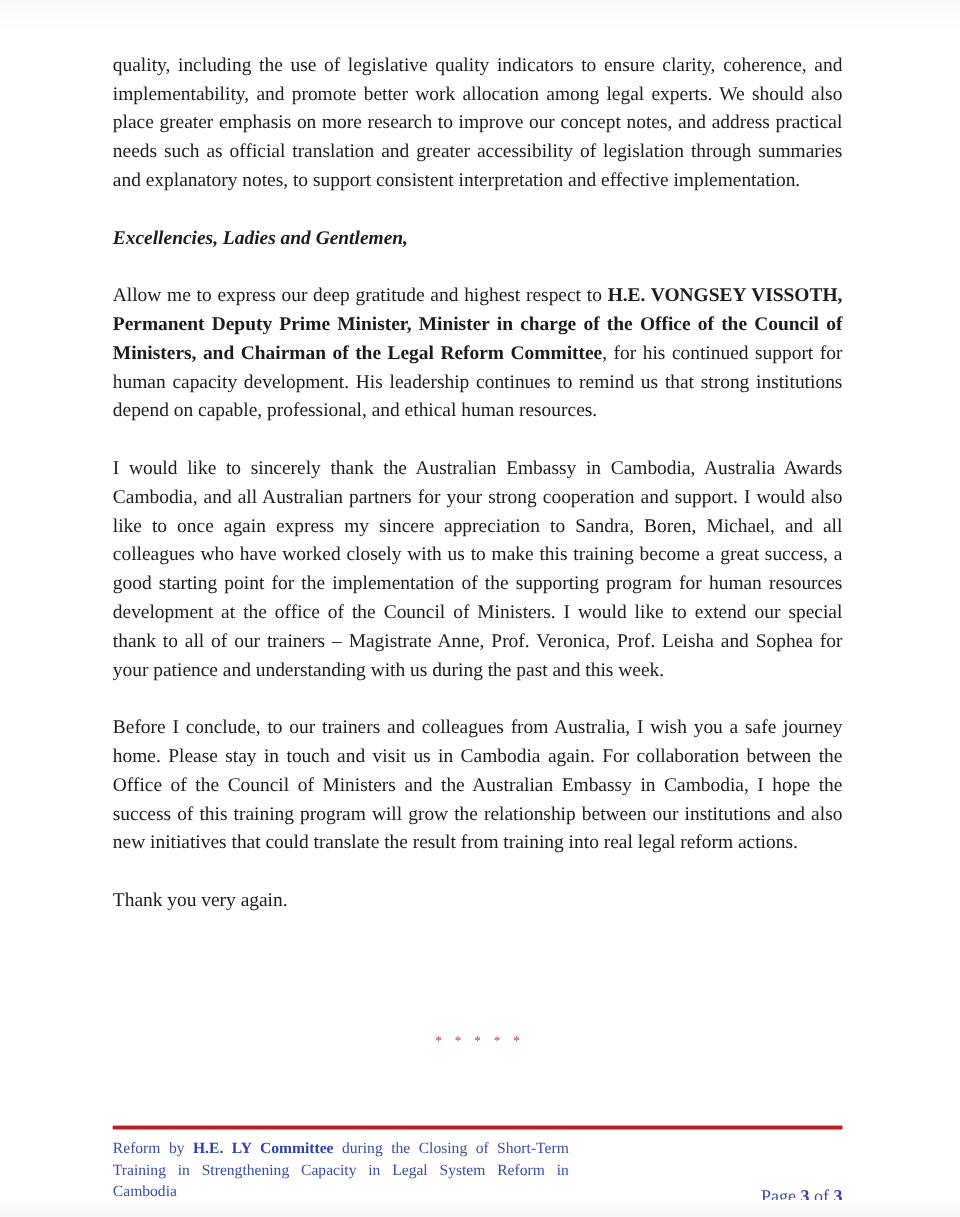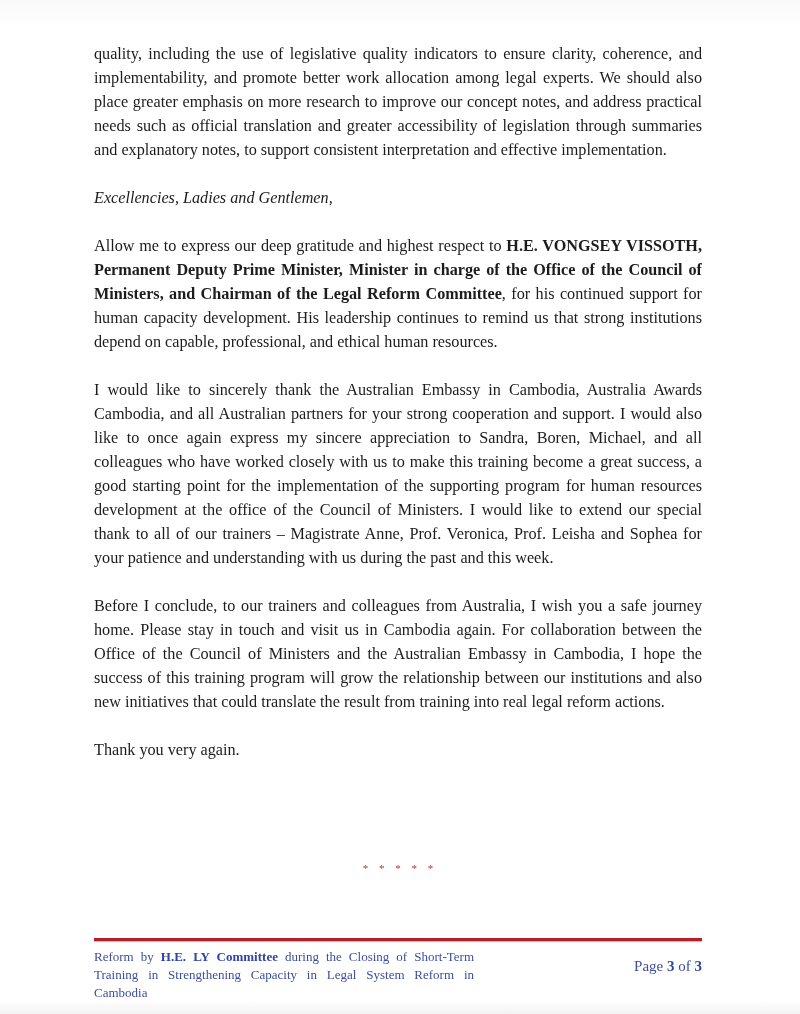--- a/index.html
+++ b/index.html
@@ -30,21 +30,21 @@
       font-size: 16.2px;
       line-height: 24px;
     }
     .para {
       margin: 0 0 24px 0;
       text-align: justify;
       text-justify: inter-word;
     }
     .salutation {
       margin: 0 0 24px 0;
-      font-weight: normal;
+      font-weight: bold;
       font-style: italic;
     }
     .bold { font-weight: bold; }
     .stars {
       position: absolute;
       left: 0; width: 800px;
       top: 862px;
       text-align: center;
       color: #b5343c;
       font-size: 11px;
@@ -67,21 +67,21 @@
       font-size: 13px;
       line-height: 18px;
       color: #3a4fa0;
       text-align: justify;
       text-align-last: left;
     }
     .footer-left .bold { color: #2e44a6; }
     .footer-right {
       position: absolute;
       right: 98px;
-      top: 958px;
+      top: 990px;
       font-size: 15px;
       color: #3a4fa0;
     }
     .footer-right .bold { color: #2e44a6; }
     .bottom-shade {
       position: absolute;
       left: 0; width: 800px;
       top: 1000px; height: 14px;
       background: linear-gradient(#ffffff, #f4f4f4);
     }

